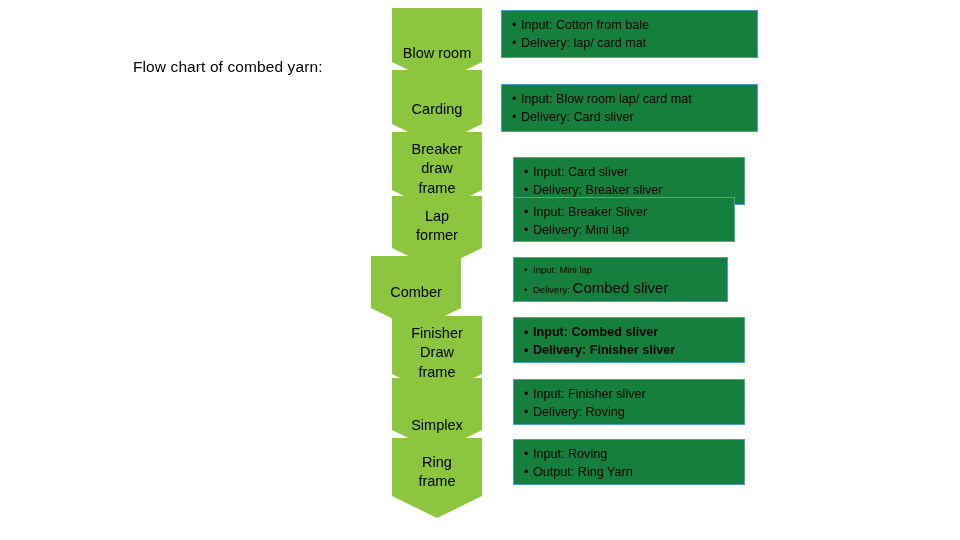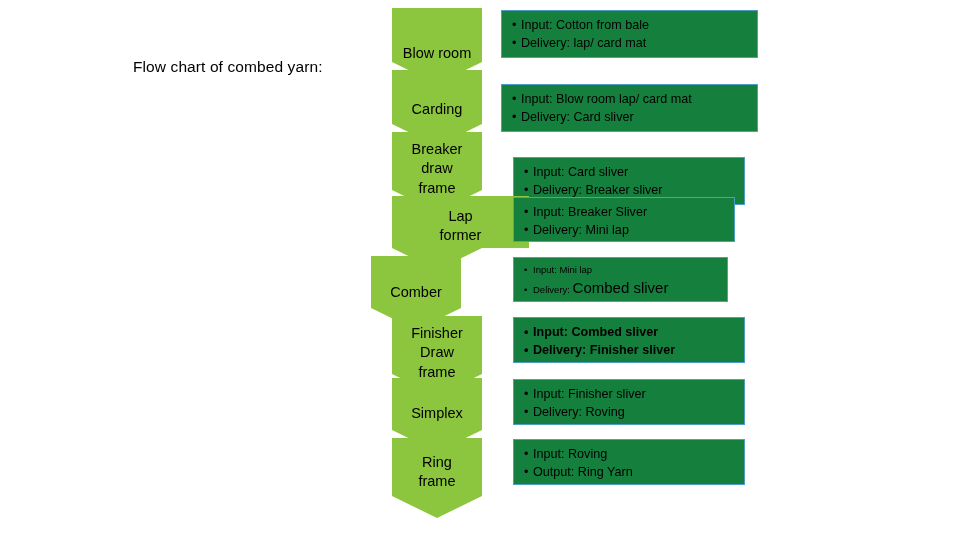--- a/index.html
+++ b/index.html
@@ -122,21 +122,21 @@
       <div>Breaker</div>
       <div>draw</div>
       <div>frame</div>
     </div>
   </div>
   <div class="note" style="left:513px; top:133px; width:232px; height:48px;margin-top:24px;">
     <div class="note-line"><span class="bullet">•</span><span>Input: Card sliver</span></div>
     <div class="note-line"><span class="bullet">•</span><span>Delivery: Breaker sliver</span></div>
   </div>
 
-  <div class="arrow-wrap" style="left:392px; top:196px; width:90px; height:70px;padding-left:47px;">
+  <div class="arrow-wrap" style="left:392px; top:196px; width:90px; height:70px;">
     <div class="arrow-body" style="height:52px;"></div>
     <div class="arrow-point" style="top:52px;"></div>
     <div class="arrow-label" style="top:11px;">
       <div>Lap</div>
       <div>former</div>
     </div>
   </div>
   <div class="note" style="left:513px; top:197px; width:222px; height:45px;">
     <div class="note-line"><span class="bullet">•</span><span>Input: Breaker Sliver</span></div>
     <div class="note-line"><span class="bullet">•</span><span>Delivery: Mini lap</span></div>
@@ -164,21 +164,21 @@
     </div>
   </div>
   <div class="note" style="left:513px; top:317px; width:232px; height:46px;font-weight:bold;">
     <div class="note-line"><span class="bullet">•</span><span>Input: Combed sliver</span></div>
     <div class="note-line"><span class="bullet">•</span><span>Delivery: Finisher sliver</span></div>
   </div>
 
   <div class="arrow-wrap" style="left:392px; top:378px; width:90px; height:72px;">
     <div class="arrow-body" style="height:52px;"></div>
     <div class="arrow-point" style="top:52px;"></div>
-    <div class="arrow-label" style="top:26px;">
+    <div class="arrow-label" style="top:38px;">
       <div>Simplex</div>
     </div>
   </div>
   <div class="note" style="left:513px; top:379px; width:232px; height:46px;">
     <div class="note-line"><span class="bullet">•</span><span>Input: Finisher sliver</span></div>
     <div class="note-line"><span class="bullet">•</span><span>Delivery: Roving</span></div>
   </div>
 
   <div class="arrow-wrap" style="left:392px; top:438px; width:90px; height:76px;">
     <div class="arrow-body" style="height:58px;"></div>

